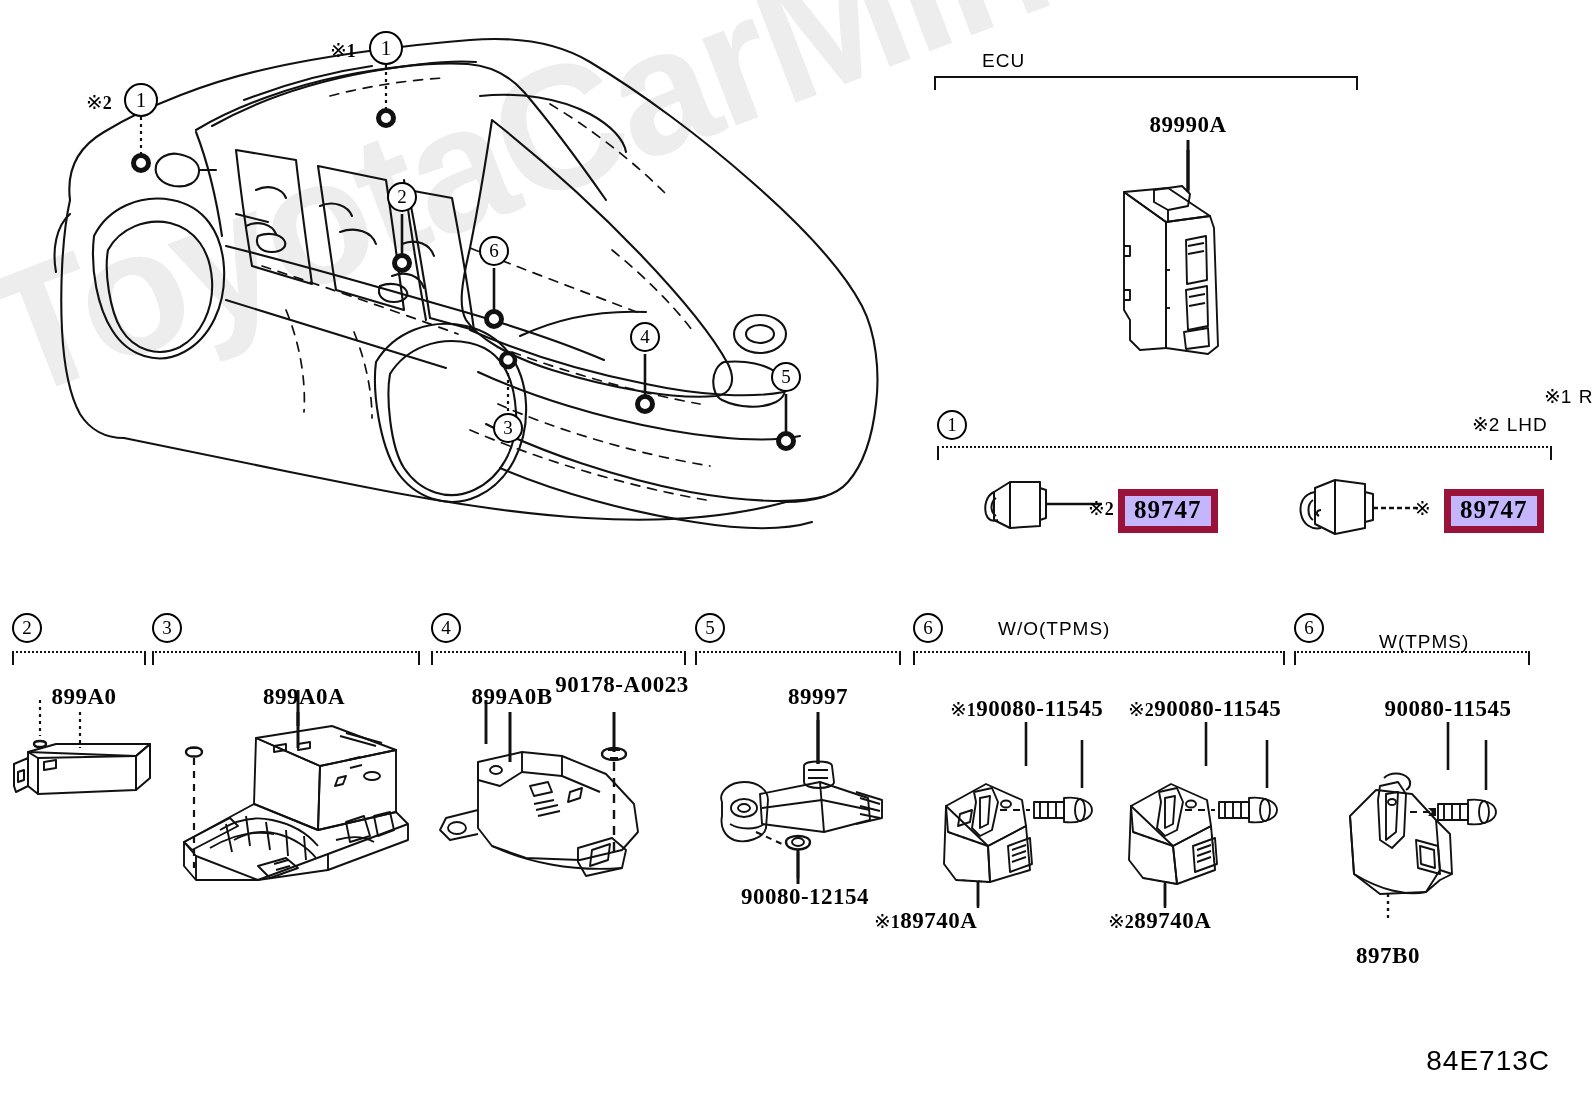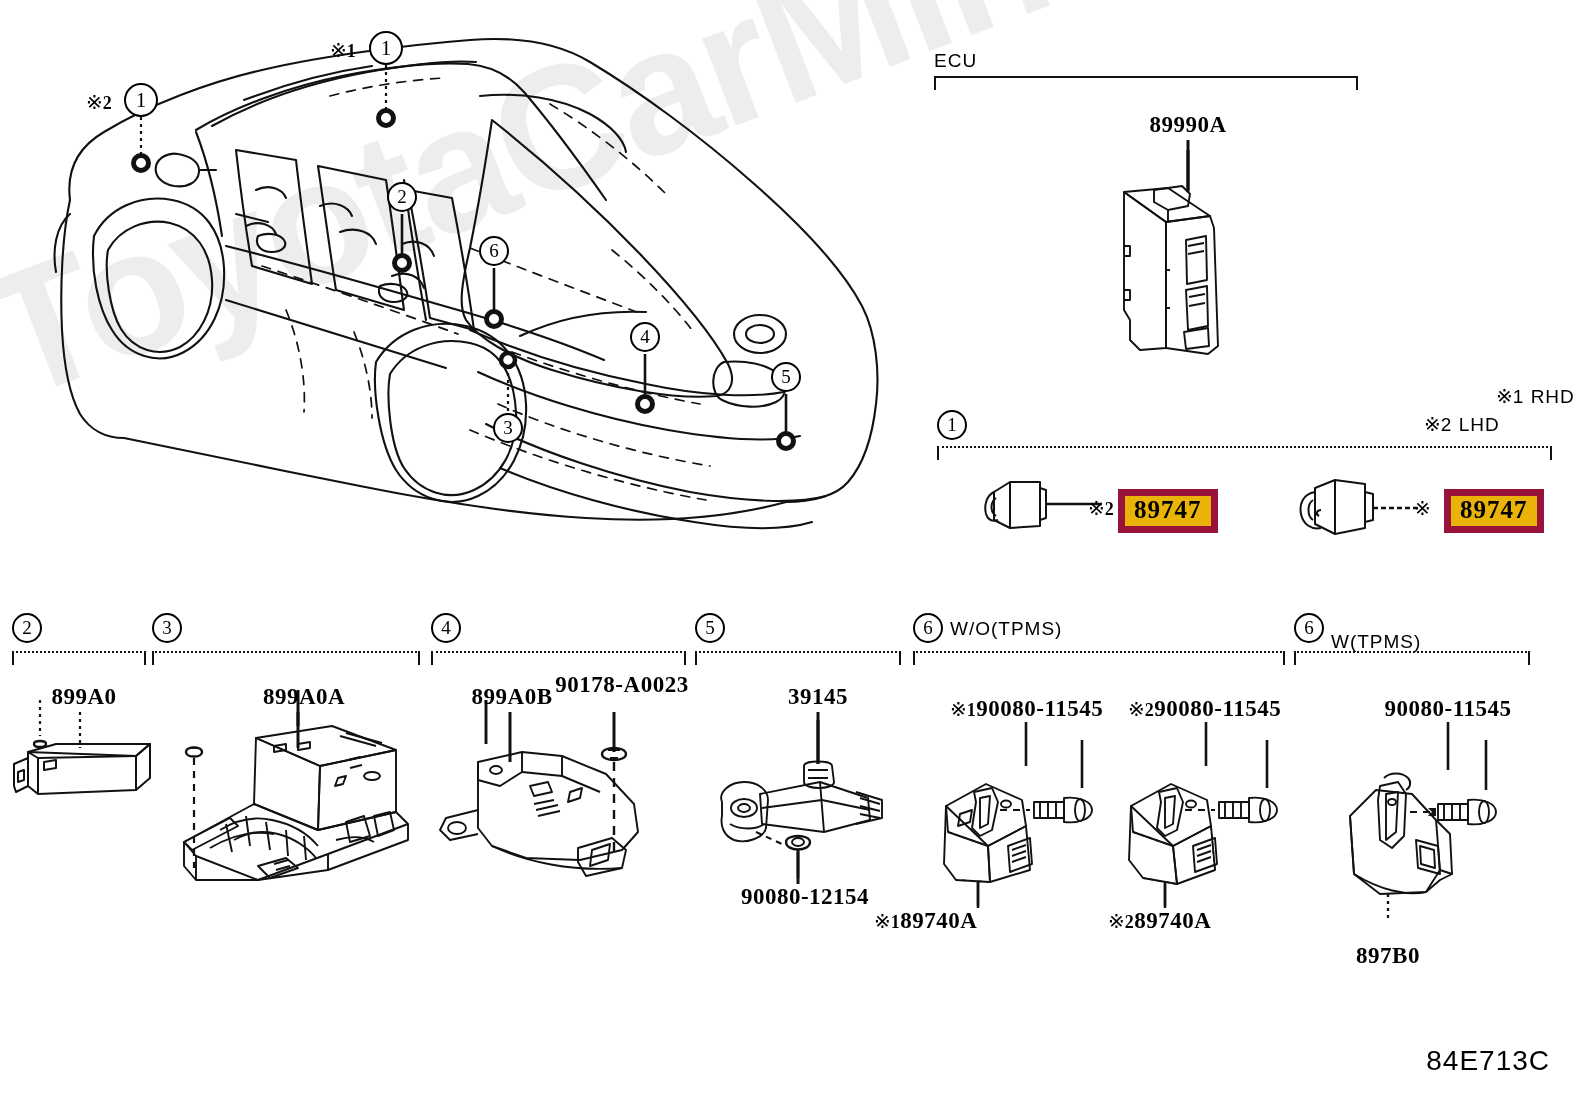--- a/index.html
+++ b/index.html
@@ -35,21 +35,21 @@
   
   .lbl{
     position:absolute;
     font-family:"Liberation Serif", serif;
     font-weight:700;
     font-size:23px;
     letter-spacing:0.5px;
     white-space:nowrap;
     z-index:5;
   }
-  .lbl.sans{font-family:"Liberation Sans", sans-serif;font-weight:400;letter-spacing:1px;}
+  .lbl.sans{font-family:"Liberation Sans", sans-serif;font-weight:400;letter-spacing:1px;margin-left:48px;}
   .lbl.small{font-size:19px;}
   .lbl.cen{transform:translateX(-50%);}
 
   
   .star{
     font-family:"DejaVu Sans", sans-serif;
     font-weight:400;
     font-size:20px;
     letter-spacing:0;
   }
@@ -66,21 +66,21 @@
     display:flex;align-items:center;justify-content:center;
     box-sizing:border-box;
     z-index:6;
   }
   .bub.sm{width:30px;height:30px;font-size:19px;border-width:2px;}
 
   
   .hl{
     position:absolute;
     border:7px solid #99123a;
-    background:#eab308;
+    background:#c4b5fd;
     padding:1px 9px 3px 9px;
     font-family:"Liberation Serif", serif;
     font-weight:700;
     font-size:25px;
     letter-spacing:1px;
     line-height:1.05;
     z-index:7;
   }
 
   
@@ -598,21 +598,21 @@
     <div class="bar"></div>
   </div>
 
   <div class="lbl cen" style="left:84px;top:684px">899A0</div>
 
   <div class="lbl cen" style="left:304px;top:684px">899A0A</div>
 
   <div class="lbl cen" style="left:512px;top:684px">899A0B</div>
   <div class="lbl cen" style="left:622px;top:672px">90178-A0023</div>
 
-  <div class="lbl cen" style="left:818px;top:684px">39145</div>
+  <div class="lbl cen" style="left:818px;top:684px">89997</div>
   <div class="lbl cen" style="left:805px;top:884px">90080-12154</div>
 
   <div class="lbl" style="left:950px;top:696px">
     <span class="star">※</span><span class="starnum">1</span><span>90080-11545</span>
   </div>
   <div class="lbl" style="left:1128px;top:696px">
     <span class="star">※</span><span class="starnum">2</span><span>90080-11545</span>
   </div>
 
   <div class="lbl" style="left:874px;top:908px">

